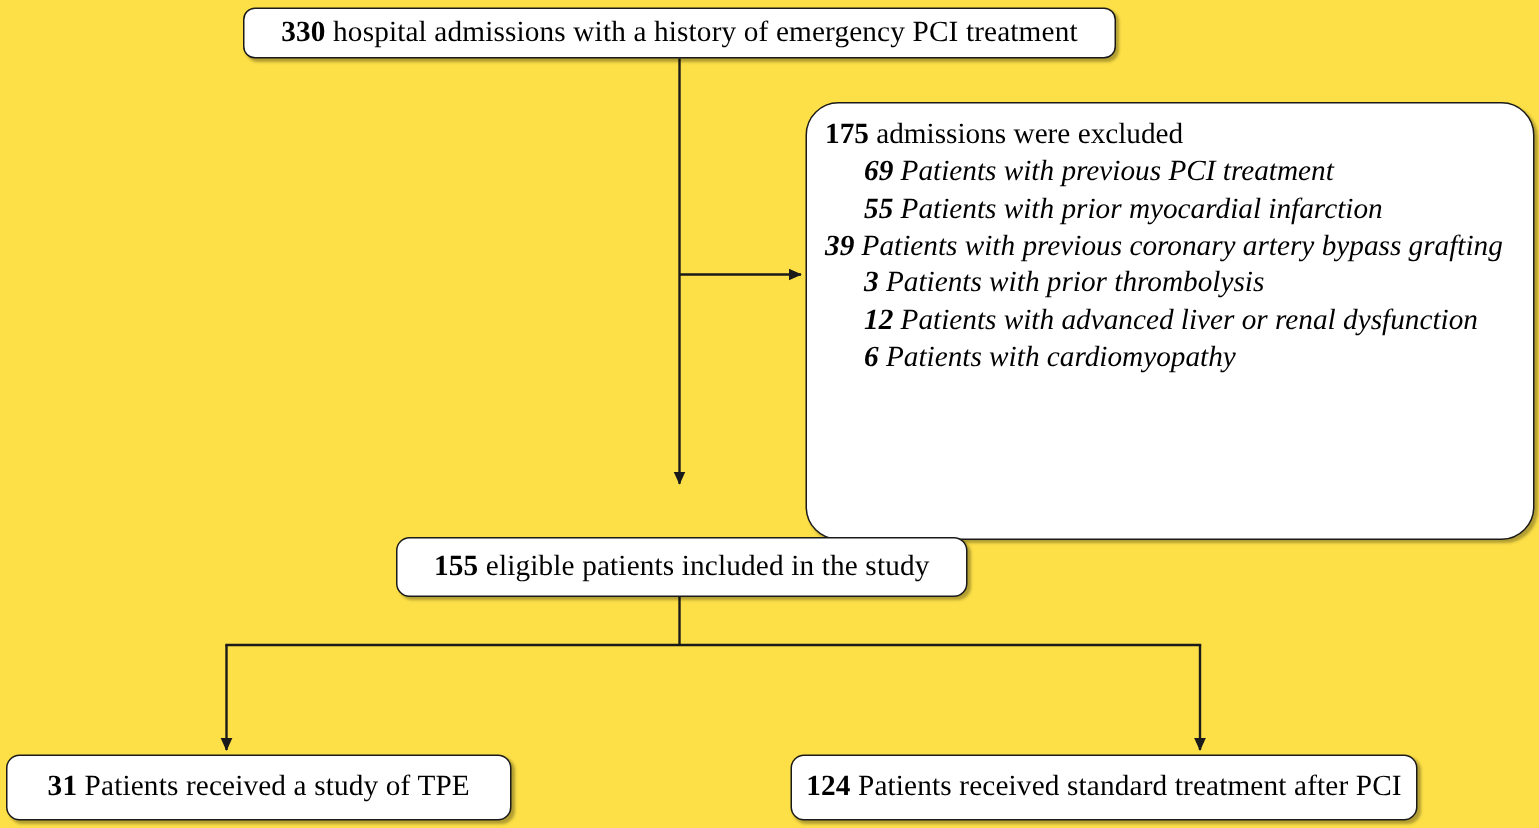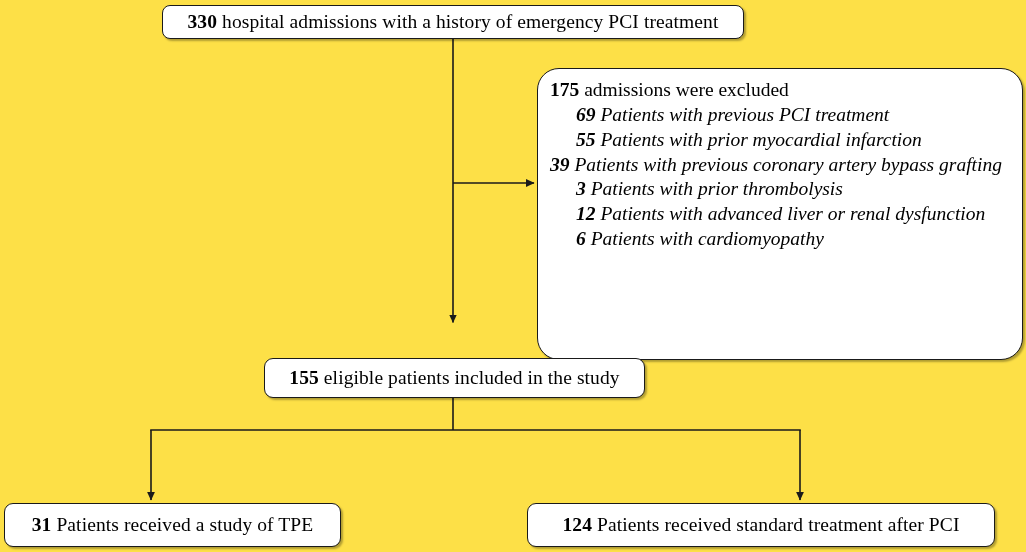--- a/index.html
+++ b/index.html
@@ -72,21 +72,21 @@
     margin-top: 33px;
   }
 
   #node-tpe {
     left: 4px; top: 503px; width: 337px; height: 44px;
     border-radius: 9px;
     justify-content: center;
   }
 
   #node-standard {
-    left: 527px; top: 503px; width: 468px; height: 44px;
+    left: 527px; top: 503px; width: 418px; height: 44px;
     border-radius: 9px;
     justify-content: center;
   }
 
   b { font-weight: 700; }
 </style>
 </head>
 <body>
 
 <div id="canvas">

